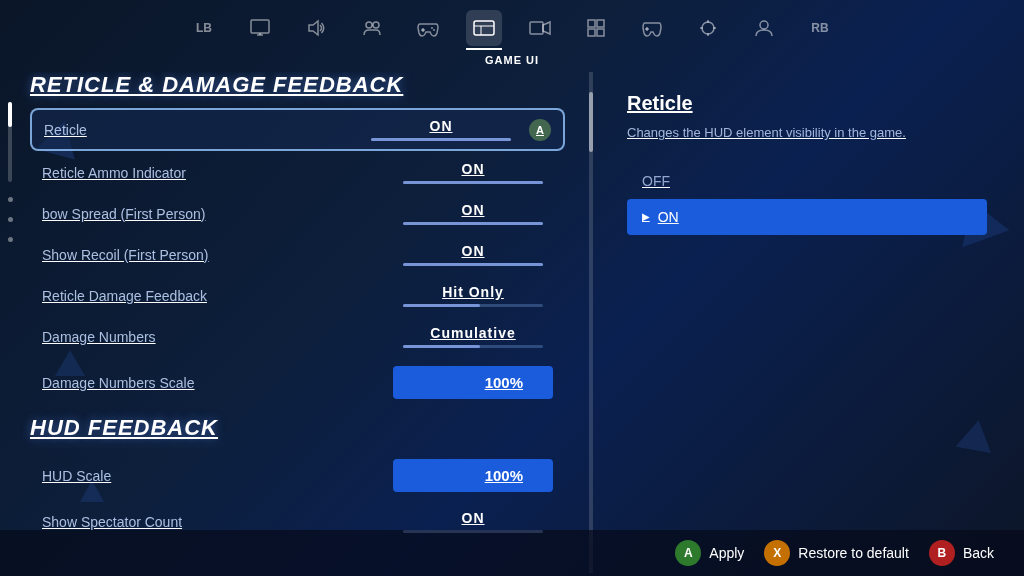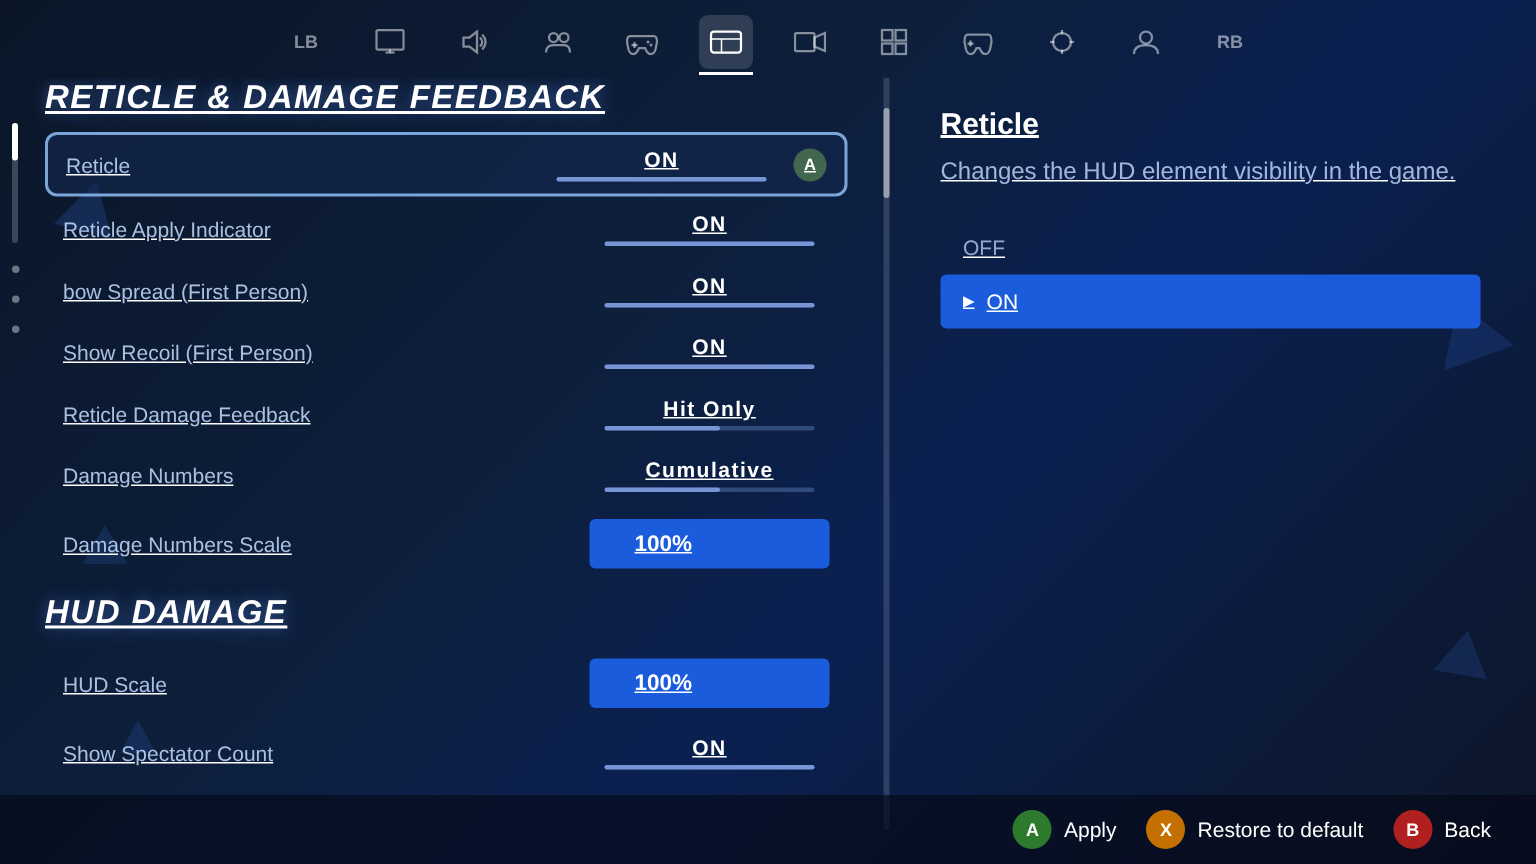--- a/index.html
+++ b/index.html
@@ -188,21 +188,21 @@
 
     
     .setting-value-blue {
       background: #1a5cdb;
       color: #fff;
       font-size: 15px;
       font-weight: bold;
       padding: 8px 30px;
       border-radius: 4px;
       min-width: 160px;
-      text-align: left;
+      text-align: right;
     }
 
     
     .a-button {
       width: 22px;
       height: 22px;
       background: rgba(80, 120, 80, 0.8);
       border-radius: 50%;
       display: flex;
       align-items: center;
@@ -238,21 +238,21 @@
     }
 
     .info-title {
       font-size: 20px;
       font-weight: bold;
       color: #fff;
       margin-bottom: 8px;
     }
 
     .info-desc {
-      font-size: 16px;
+      font-size: 13px;
       color: rgba(200, 220, 255, 0.8);
       line-height: 1.5;
       margin-bottom: 20px;
     }
 
     
     .dropdown-container {
       margin-top: 15px;
     }
 
@@ -405,20 +405,23 @@
     <div class="nav-icon">
       <svg width="20" height="20" viewBox="0 0 20 20">
           <circle cx="10" cy="7" r="4" fill="none" stroke="rgba(255,255,255,0.5)" stroke-width="1.5"></circle>
           <path d="M2,18 Q2,12 10,12 Q18,12 18,18" fill="none" stroke="rgba(255,255,255,0.5)" stroke-width="1.5"></path>
         </svg>
     </div>
     <div class="nav-icon" style="font-size:12px; font-weight:bold; color:rgba(255,255,255,0.5);">
       <span>RB</span>
     </div>
   </div>
+  <div style="text-align:center; margin-top:-2px; margin-bottom:4px;">
+    <span class="nav-label">GAME UI</span>
+  </div>
 </div>
 
 <div class="main-layout">
 
   <div class="sidebar-scroll">
     <div class="scroll-track">
       <div class="scroll-thumb"></div>
     </div>
     <div class="scroll-dot"></div>
     <div class="scroll-dot"></div>
@@ -434,21 +437,21 @@
       <div class="setting-value-container">
         <span class="setting-value">ON</span>
         <div class="setting-slider">
             <div class="setting-slider-fill" style="width:100%;"></div>
           </div>
       </div>
       <div class="a-button">A</div>
     </div>
 
     <div class="setting-row">
-      <span class="setting-label">Reticle Apply Indicator</span>
+      <span class="setting-label">Reticle Ammo Indicator</span>
       <div class="setting-value-container">
         <span class="setting-value">ON</span>
         <div class="setting-slider">
             <div class="setting-slider-fill" style="width:100%;"></div>
           </div>
       </div>
     </div>
 
     <div class="setting-row">
       <span class="setting-label">bow Spread (First Person)</span>
@@ -488,21 +491,21 @@
             <div class="setting-slider-fill" style="width:55%;"></div>
           </div>
       </div>
     </div>
 
     <div class="setting-row">
       <span class="setting-label">Damage Numbers Scale</span>
       <div class="setting-value-blue">100%</div>
     </div>
 
-    <div class="section-title" style="margin-top:8px;">HUD DAMAGE</div>
+    <div class="section-title" style="margin-top:8px;">HUD FEEDBACK</div>
 
     <div class="setting-row">
       <span class="setting-label">HUD Scale</span>
       <div class="setting-value-blue">100%</div>
     </div>
 
     <div class="setting-row">
       <span class="setting-label">Show Spectator Count</span>
       <div class="setting-value-container">
         <span class="setting-value">ON</span>

